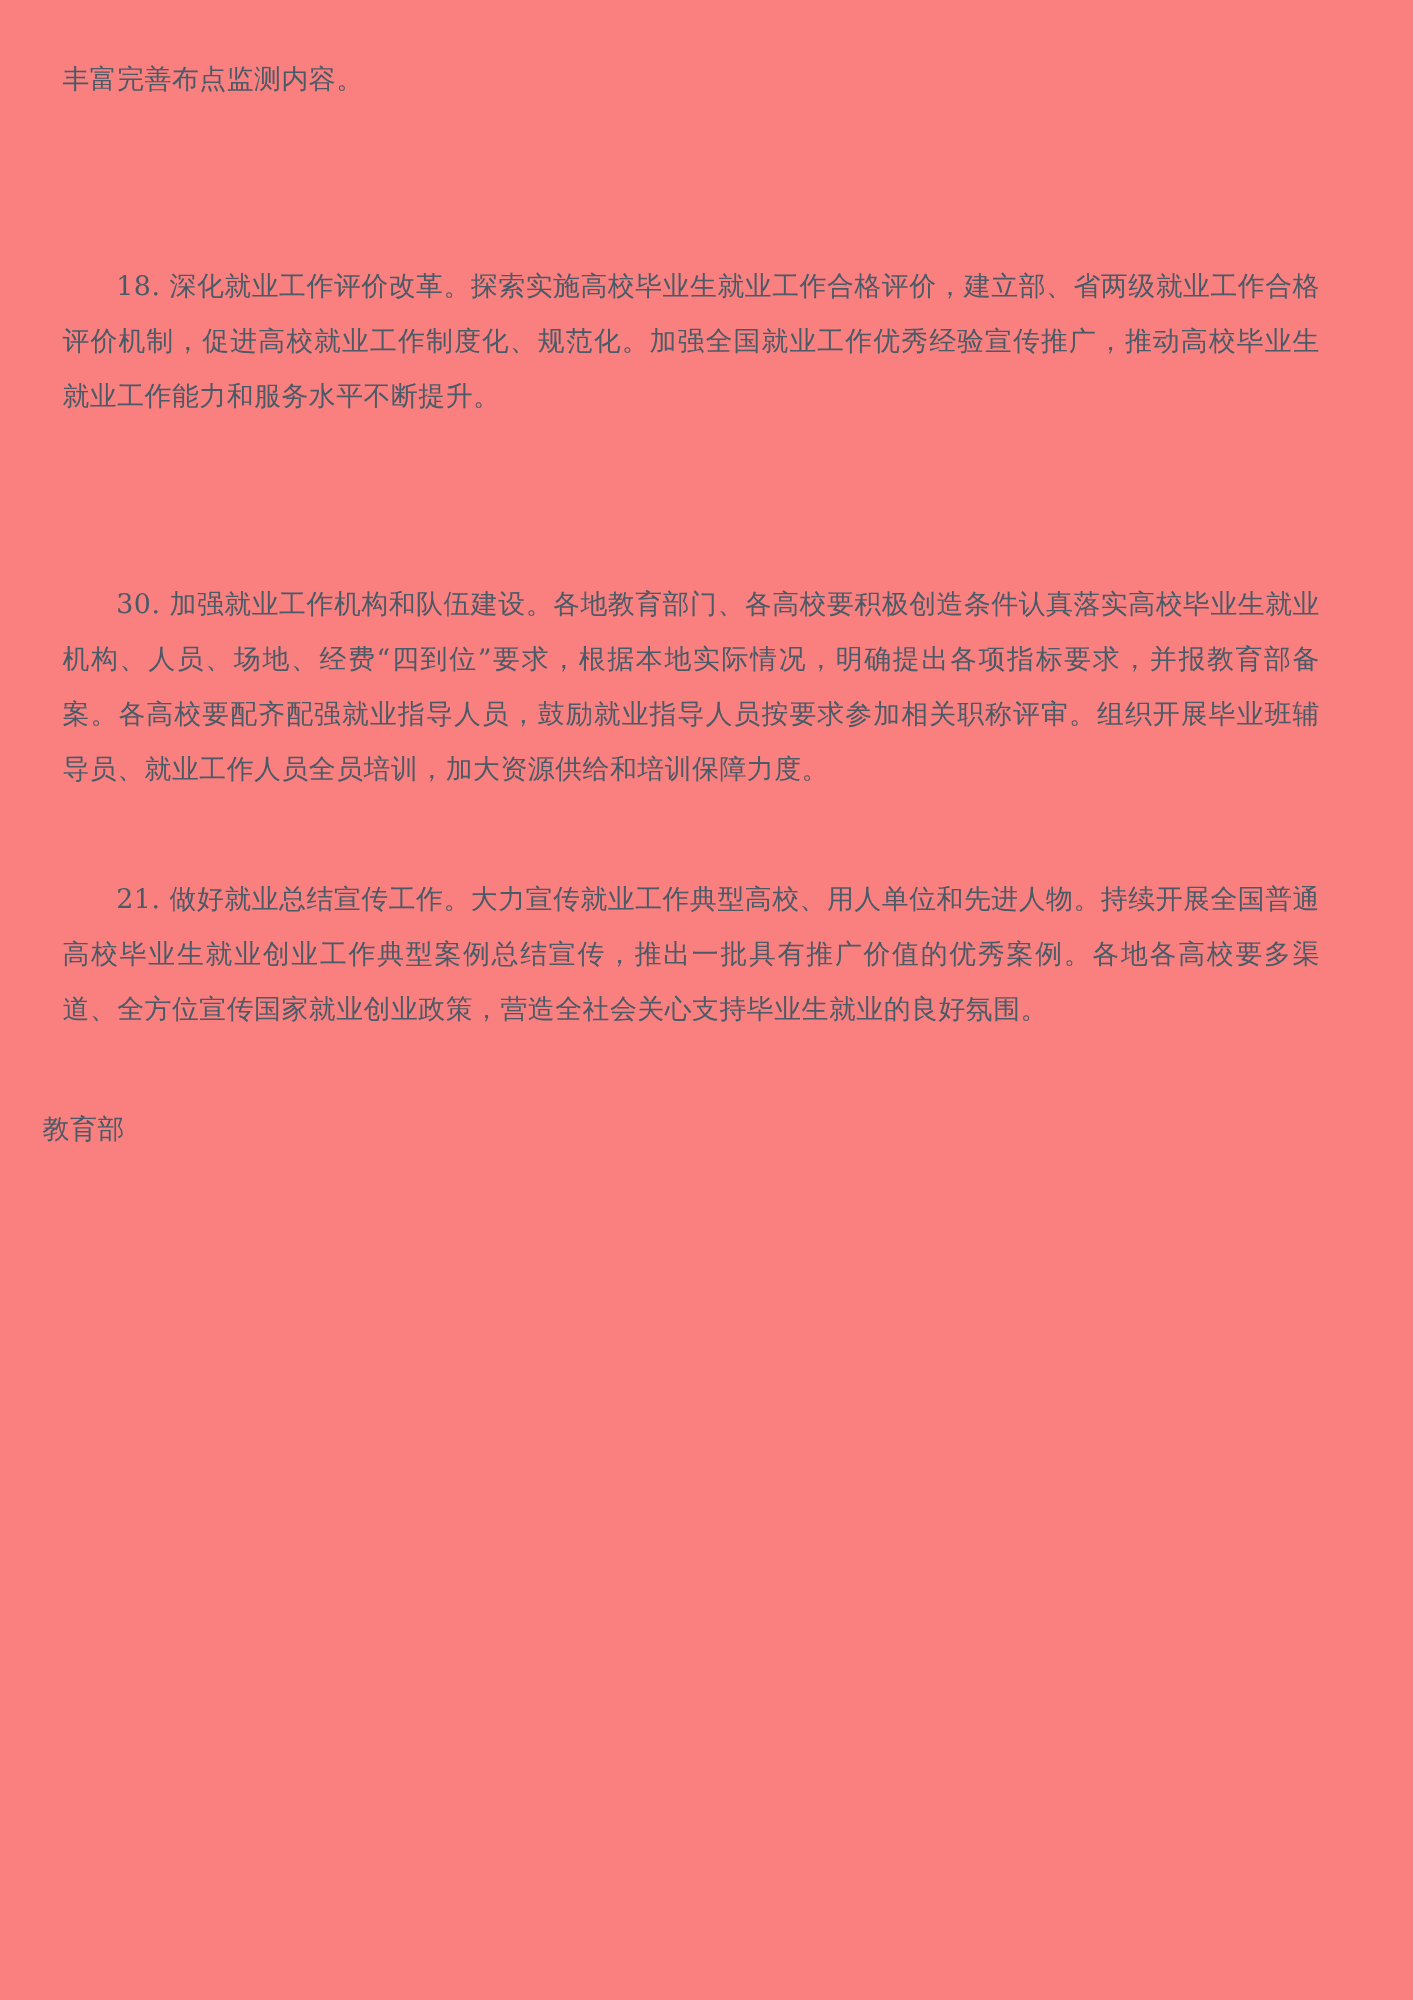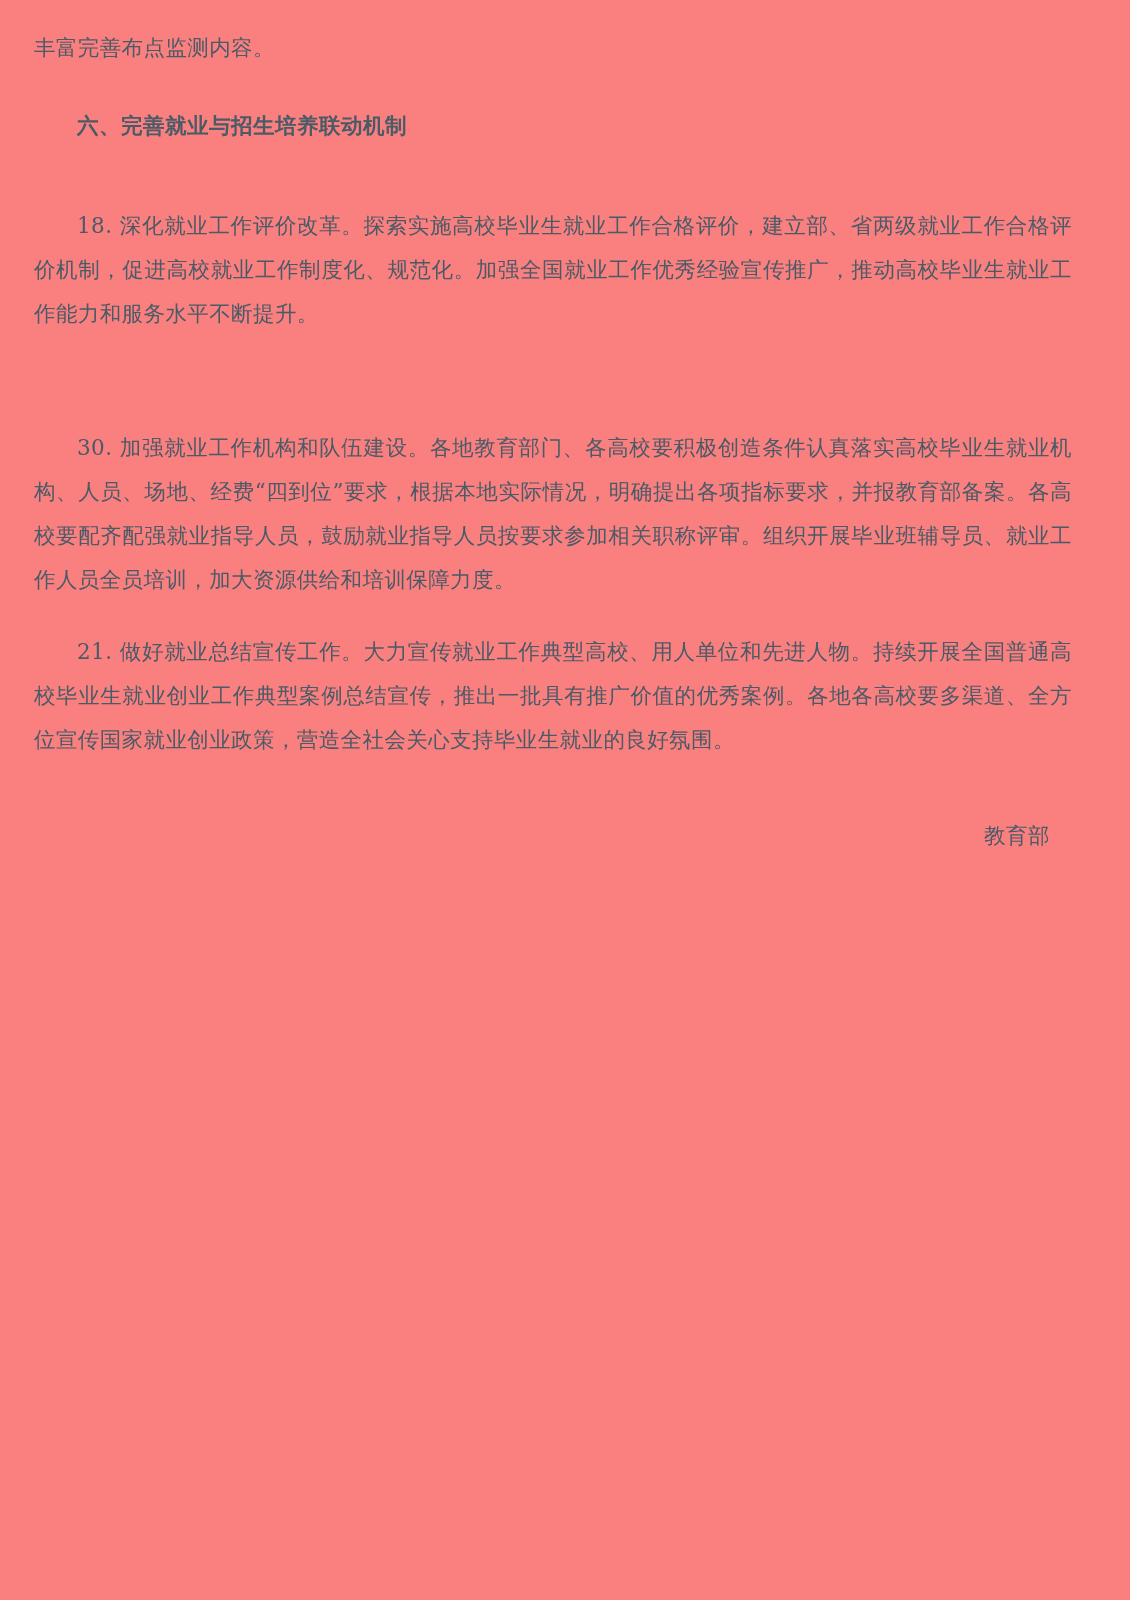--- a/index.html
+++ b/index.html
@@ -20,40 +20,39 @@
     height: 1600px;
     box-sizing: border-box;
     padding: 26px 58px 0 34px;
   }
   .para {
     font-size: 21.5px;
     line-height: 44px;
     letter-spacing: 0.4px;
     text-align: justify;
     text-justify: inter-ideograph;
-    margin: 0;
+    margin: 16px;
     color: #4a5a66;
   }
   .para-indent {
     text-indent: 2em;
   }
   .heading {
     font-size: 21.5px;
     line-height: 44px;
     font-weight: bold;
     text-indent: 2em;
     margin: 0;
     color: #4a5a66;
     letter-spacing: 0.5px;
   }
   .spacer-sm { height: 28px; }
   .spacer-md { height: 34px; }
   .sign-block {
     margin-top: 52px;
-    text-align: right;
     padding-right: 22px;
   }
   .sign-line {
     font-size: 21.5px;
     line-height: 44px;
     color: #4a5a66;
     letter-spacing: 0.5px;
   }
   .sign-date {
     margin-top: 30px;
@@ -65,21 +64,20 @@
 </style>
 </head>
 <body>
 
 <div class="page">
 
   <p class="para">丰富完善布点监测内容。</p>
 
   <div class="spacer-md"></div>
 
-  <h2 class="heading">六、完善就业与招生培养联动机制</h2>
 
   <div class="spacer-sm"></div>
 
 
   <div class="spacer-sm"></div>
 
   <p class="para para-indent">18. 深化就业工作评价改革。探索实施高校毕业生就业工作合格评价，建立部、省两级就业工作合格评价机制，促进高校就业工作制度化、规范化。加强全国就业工作优秀经验宣传推广，推动高校毕业生就业工作能力和服务水平不断提升。</p>
 
   <div class="spacer-md"></div>
 

